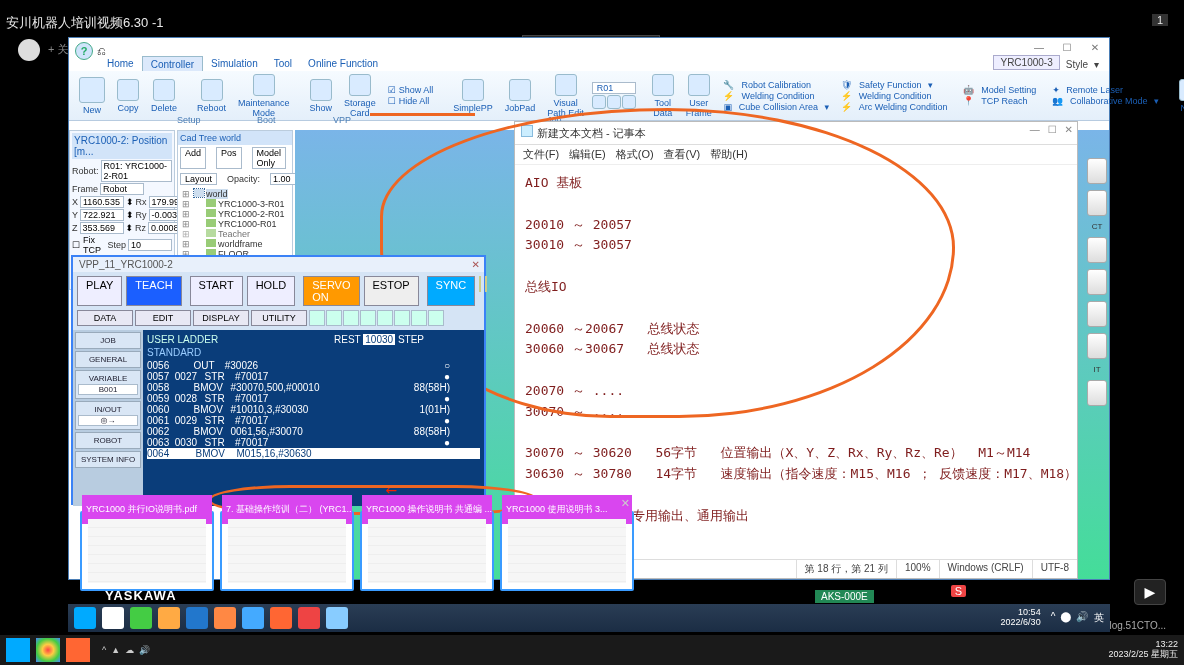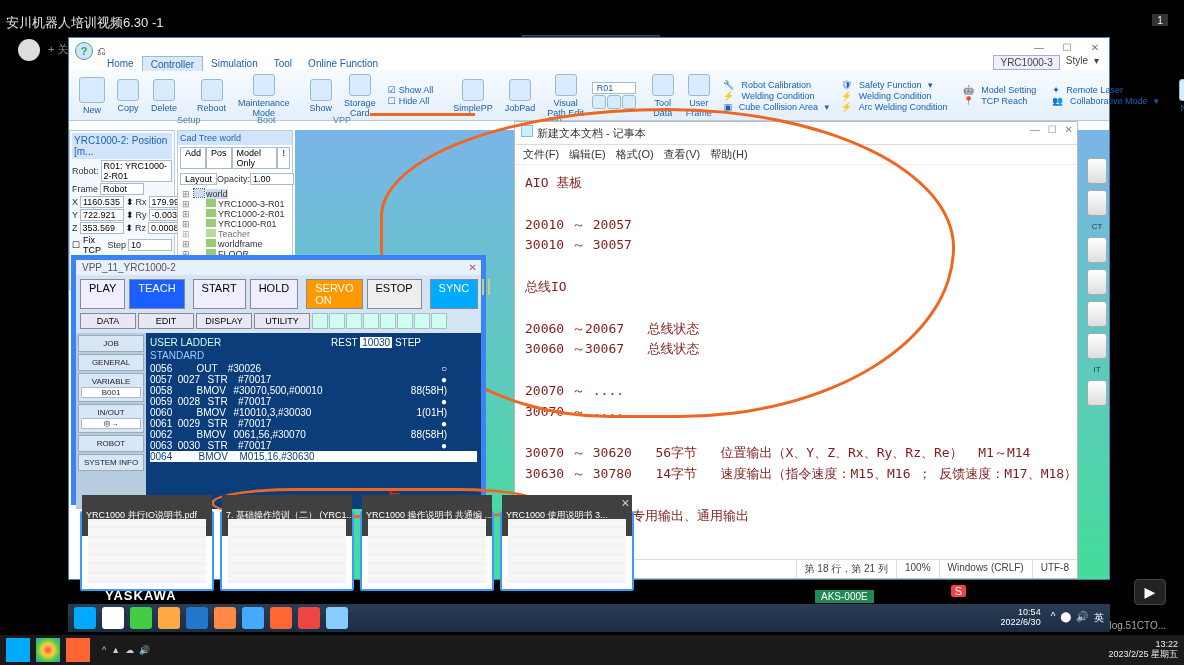--- a/index.html
+++ b/index.html
@@ -9,21 +9,21 @@
 .esc-bar{position:absolute;top:35px;left:522px;width:138px;background:#222;color:#fff;padding:4px 8px;font-size:11px;border:1px solid #444}
 .esc-key{display:inline-block;border:1px solid #888;padding:0 4px;margin:0 3px}
 .avatar{position:absolute;top:39px;left:18px;width:22px;height:22px;border-radius:50%;background:#ddd}
 .add{position:absolute;top:42px;left:48px;color:#888;font-size:11px}
 
 .app{position:absolute;top:37px;left:68px;width:1042px;height:543px;background:#fff;border:1px solid #4a7db5}
 .title-icons{position:absolute;top:4px;left:6px;display:flex;gap:4px;align-items:center}
 .q-icon{width:18px;height:18px;border-radius:50%;background:#cfe4fb;border:1px solid #4a8;display:flex;align-items:center;justify-content:center;color:#2a6;font-weight:bold;font-size:11px}
 .win-ctl{position:absolute;top:0;right:0;display:flex}
 .win-btn{width:28px;height:18px;display:flex;align-items:center;justify-content:center;color:#777;font-size:10px}
-.style-bar{position:absolute;top:17px;right:10px;display:flex;gap:6px;align-items:flex-start;font-size:10px;color:#444}
+.style-bar{position:absolute;top:17px;right:10px;display:flex;gap:6px;align-items:flex-end;font-size:10px;color:#444}
 .style-chip{background:#eef;border:1px solid #aac;padding:1px 6px}
 
 .menu{position:absolute;top:18px;left:30px;display:flex;font-size:10px;color:#1b5fb5}
 .menu span{padding:2px 8px}
 .menu .act{background:#dce9fb;border:1px solid #9bc;border-bottom:none}
 
 .ribbon{position:absolute;top:33px;left:0;right:0;height:50px;background:linear-gradient(#f6fbff,#e4effa);border-bottom:1px solid #b7cbe0;display:flex;align-items:center;padding:0 6px;gap:4px;font-size:9px;color:#1b5fb5}
 .rbtn{display:flex;flex-direction:column;align-items:center;gap:2px;padding:0 4px}
 .ricon{width:22px;height:22px;background:#d9ebff;border:1px solid #9bc;border-radius:3px}
 .ricon.big{width:26px;height:26px}
@@ -39,32 +39,32 @@
 .zl-setup{top:77px;left:108px}.zl-boot{top:77px;left:188px}.zl-vpp{top:77px;left:264px}.zl-job{top:77px;left:478px}
 
 .dock-left{position:absolute;top:92px;left:0;width:106px;height:160px;background:#f4f8ff;border:1px solid #bcd;font-size:9px;padding:2px}
 .dock-title{background:#d2e4f9;color:#1b5fb5;padding:2px;font-size:10px}
 .lbl{color:#333;padding:1px 0}
 .inp{display:inline-block;border:1px solid #abc;background:#fff;padding:0 2px;min-width:44px;font-size:9px}
 .row{display:flex;gap:2px;align-items:center;margin:1px 0}
 
 .cad{position:absolute;top:92px;left:108px;width:116px;height:160px;background:#fff;border:1px solid #bcd;font-size:9px}
 .cad .hdr{background:#d2e4f9;color:#1b5fb5;padding:2px}
-.cad .tb{display:flex;gap:0;padding:2px}
+.cad .tb{display:flex;gap:10px;padding:2px}
 .cad .btn{border:1px solid #abc;padding:0 4px;font-size:9px}
 .tree{padding:2px;font-size:9px;color:#333}
 .tree .node{padding-left:14px;position:relative}
 .tree .node::before{content:"⊞";position:absolute;left:2px;color:#888}
 .tree .ico{display:inline-block;width:10px;height:8px;background:#9c7;margin-right:2px}
 .tree .sel{background:#cde;outline:1px dotted #369}
 
 .work{position:absolute;top:92px;left:226px;right:0;bottom:0;background:linear-gradient(#7ab5e8,#4d9)}
 
 
-.vpp{position:absolute;top:255px;left:3px;width:415px;height:250px;background:#d5e4f5;border:5px solid #3b82f6}
+.vpp{position:absolute;top:255px;left:3px;width:415px;height:250px;background:#d5e4f5;border:2px solid #3b82f6}
 .vpp-title{background:#e8f0fb;padding:2px 6px;color:#555;font-size:10px;position:relative}
 .vpp-close{position:absolute;right:4px;top:2px;color:#a55}
 .vpp-btns{display:flex;gap:4px;padding:4px;background:#d5e4f5}
 .vb{border:1px solid #889;padding:2px 8px;font-size:11px;background:#eef}
 .vb.teach{background:#1b5fff;color:#fff}
 .vb.servo{background:#f90;color:#fff}
 .vb.estop{background:#eee}
 .vb.sync{background:#0af;color:#fff}
 .vbico{width:20px;height:16px;background:#ff9;border:1px solid #cc8}
 .vpp-row2{display:flex;gap:2px;padding:0 4px 4px}
@@ -104,21 +104,21 @@
 .conn-line{position:absolute;top:113px;left:370px;width:105px;height:3px;background:#e62}
 
 
 .side-r{position:absolute;top:120px;right:0;width:24px;display:flex;flex-direction:column;gap:6px;align-items:center}
 .side-r .si{width:20px;height:26px;background:linear-gradient(#fff,#ddd);border:1px solid #aaa;border-radius:3px}
 .side-r .cap{font-size:8px;color:#333;writing-mode:horizontal-tb}
 
 
 .previews{position:absolute;top:511px;left:80px;display:flex;gap:6px;z-index:10}
 .pv{width:134px;height:80px;background:#fff;border:2px solid #3a9bff;border-radius:2px;position:relative}
-.pv .pt{position:absolute;top:-18px;left:0;right:0;font-size:9px;color:#fff;padding:14px 4px;background:#404040;overflow:hidden;white-space:nowrap}
+.pv .pt{position:absolute;top:-18px;left:0;right:0;font-size:9px;color:#fff;padding:8px 4px;background:#d946ef;overflow:hidden;white-space:nowrap}
 .pv .pc{position:absolute;top:-16px;right:2px;color:#ccc;font-size:11px}
 .pv .pi{position:absolute;top:-16px;left:2px;width:10px;height:10px;background:#e55}
 .pv .fake{position:absolute;inset:6px;background:repeating-linear-gradient(#f6f6f6 0 8px,#eee 8px 9px)}
 
 .tb1{position:absolute;bottom:33px;left:68px;right:74px;height:28px;background:linear-gradient(#2a3d55,#1b2d44);display:flex;align-items:center;gap:6px;padding:0 6px}
 .tb1 .ti{width:22px;height:22px;border-radius:3px}
 .tb1 .win{background:#0af}.tb1 .t2{background:#fff}.tb1 .t3{background:#4c4}.tb1 .t4{background:#fa4}.tb1 .t5{background:#27c}.tb1 .t6{background:#f84}.tb1 .t7{background:#4af}.tb1 .t8{background:#f63}.tb1 .t9{background:#e44}.tb1 .t10{background:#8cf}
 .tb1 .clock{margin-left:auto;color:#fff;font-size:9px;text-align:right;line-height:1.1}
 .tb1 .tray{color:#fff;font-size:10px;display:flex;gap:5px;margin-left:4px}
 

